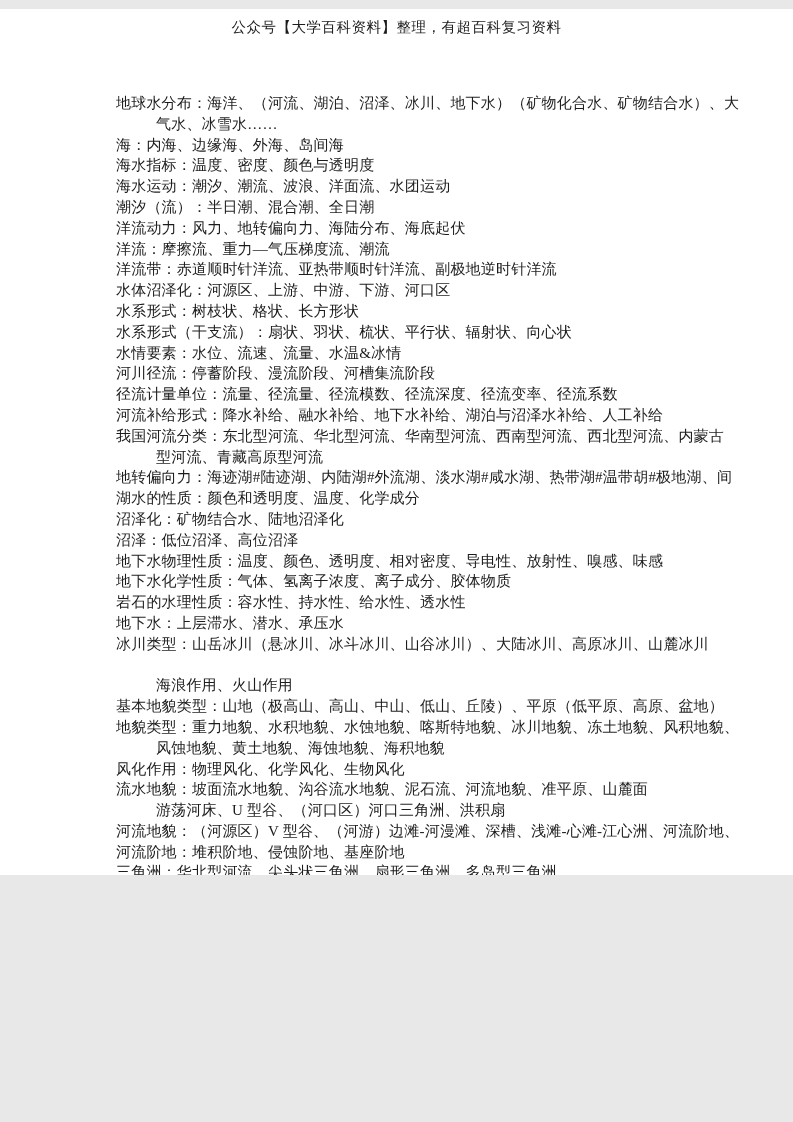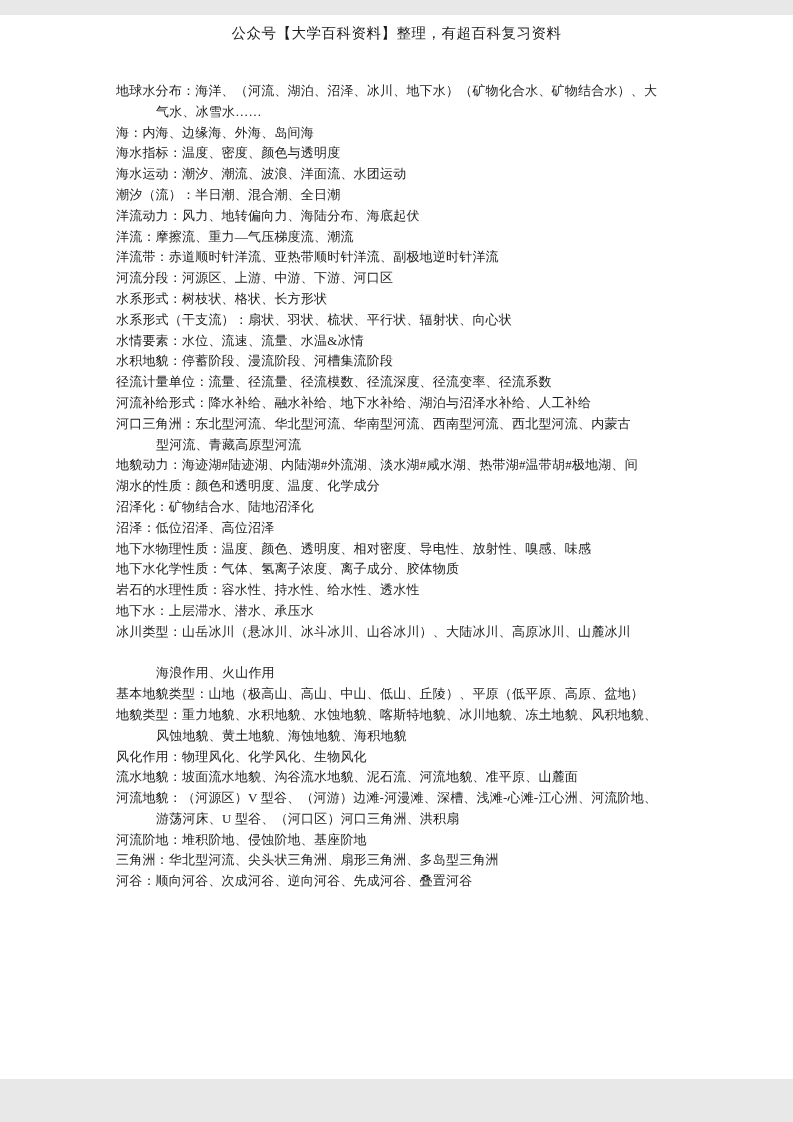--- a/index.html
+++ b/index.html
@@ -3,44 +3,44 @@
 <meta charset="utf-8">
 <style>
   html, body {
     margin: 0;
     padding: 0;
     background: #e8e8e8;
   }
   .page {
     position: relative;
     width: 793px;
-    height: 1064px;
-    margin: 15px auto;
+    height: 866px;
+    margin: 9px auto;
     background: #ffffff;
     overflow: hidden;
     font-family: "Liberation Serif", "DejaVu Serif", serif;
     color: #1c1c1c;
   }
   .doc-header {
     position: absolute;
     top: 9px;
     left: 0;
     width: 100%;
     text-align: center;
     font-size: 14.5px;
     line-height: 19px;
     letter-spacing: 0.5px;
     color: #1c1c1c;
   }
   .doc-body {
     position: absolute;
-    top: 66px;
+    top: 84px;
     left: 116px;
     width: 600px;
-    font-size: 13px;
+    font-size: 15px;
   }
   .line {
     height: 20.8px;
     line-height: 20.8px;
     white-space: nowrap;
     letter-spacing: 0.2px;
   }
   .line.indent {
     padding-left: 40px;
   }
@@ -56,44 +56,44 @@
   <div class="doc-body">
       <div class="line">地球水分布：海洋、（河流、湖泊、沼泽、冰川、地下水）（矿物化合水、矿物结合水）、大</div>
       <div class="line indent">气水、冰雪水……</div>
       <div class="line">海：内海、边缘海、外海、岛间海</div>
       <div class="line">海水指标：温度、密度、颜色与透明度</div>
       <div class="line">海水运动：潮汐、潮流、波浪、洋面流、水团运动</div>
       <div class="line">潮汐（流）：半日潮、混合潮、全日潮</div>
       <div class="line">洋流动力：风力、地转偏向力、海陆分布、海底起伏</div>
       <div class="line">洋流：摩擦流、重力—气压梯度流、潮流</div>
       <div class="line">洋流带：赤道顺时针洋流、亚热带顺时针洋流、副极地逆时针洋流</div>
-      <div class="line">河流分段：河源区、上游、中游、下游、河口区</div>
+      <div class="line">水体沼泽化：河源区、上游、中游、下游、河口区</div>
       <div class="line">水系形式：树枝状、格状、长方形状</div>
       <div class="line">水系形式（干支流）：扇状、羽状、梳状、平行状、辐射状、向心状</div>
       <div class="line">水情要素：水位、流速、流量、水温&amp;冰情</div>
-      <div class="line">水积地貌：停蓄阶段、漫流阶段、河槽集流阶段</div>
+      <div class="line">河川径流：停蓄阶段、漫流阶段、河槽集流阶段</div>
       <div class="line">径流计量单位：流量、径流量、径流模数、径流深度、径流变率、径流系数</div>
       <div class="line">河流补给形式：降水补给、融水补给、地下水补给、湖泊与沼泽水补给、人工补给</div>
-      <div class="line">河口三角洲：东北型河流、华北型河流、华南型河流、西南型河流、西北型河流、内蒙古</div>
+      <div class="line">我国河流分类：东北型河流、华北型河流、华南型河流、西南型河流、西北型河流、内蒙古</div>
       <div class="line indent">型河流、青藏高原型河流</div>
-      <div class="line">地貌动力：海迹湖#陆迹湖、内陆湖#外流湖、淡水湖#咸水湖、热带湖#温带胡#极地湖、间</div>
+      <div class="line">地转偏向力：海迹湖#陆迹湖、内陆湖#外流湖、淡水湖#咸水湖、热带湖#温带胡#极地湖、间</div>
       <div class="line">湖水的性质：颜色和透明度、温度、化学成分</div>
       <div class="line">沼泽化：矿物结合水、陆地沼泽化</div>
       <div class="line">沼泽：低位沼泽、高位沼泽</div>
       <div class="line">地下水物理性质：温度、颜色、透明度、相对密度、导电性、放射性、嗅感、味感</div>
       <div class="line">地下水化学性质：气体、氢离子浓度、离子成分、胶体物质</div>
       <div class="line">岩石的水理性质：容水性、持水性、给水性、透水性</div>
       <div class="line">地下水：上层滞水、潜水、承压水</div>
       <div class="line">冰川类型：山岳冰川（悬冰川、冰斗冰川、山谷冰川）、大陆冰川、高原冰川、山麓冰川</div>
       <div class="line blank"></div>
       <div class="line indent">海浪作用、火山作用</div>
       <div class="line">基本地貌类型：山地（极高山、高山、中山、低山、丘陵）、平原（低平原、高原、盆地）</div>
       <div class="line">地貌类型：重力地貌、水积地貌、水蚀地貌、喀斯特地貌、冰川地貌、冻土地貌、风积地貌、</div>
       <div class="line indent">风蚀地貌、黄土地貌、海蚀地貌、海积地貌</div>
       <div class="line">风化作用：物理风化、化学风化、生物风化</div>
       <div class="line">流水地貌：坡面流水地貌、沟谷流水地貌、泥石流、河流地貌、准平原、山麓面</div>
+      <div class="line indent">游荡河床、U 型谷、（河口区）河口三角洲、洪积扇</div>
       <div class="line">河流地貌：（河源区）V 型谷、（河游）边滩-河漫滩、深槽、浅滩-心滩-江心洲、河流阶地、</div>
-      <div class="line indent">游荡河床、U 型谷、（河口区）河口三角洲、洪积扇</div>
       <div class="line">河流阶地：堆积阶地、侵蚀阶地、基座阶地</div>
       <div class="line">三角洲：华北型河流、尖头状三角洲、扇形三角洲、多岛型三角洲</div>
       <div class="line">河谷：顺向河谷、次成河谷、逆向河谷、先成河谷、叠置河谷</div>
     </div>
 </div>
 
 </body></html>

